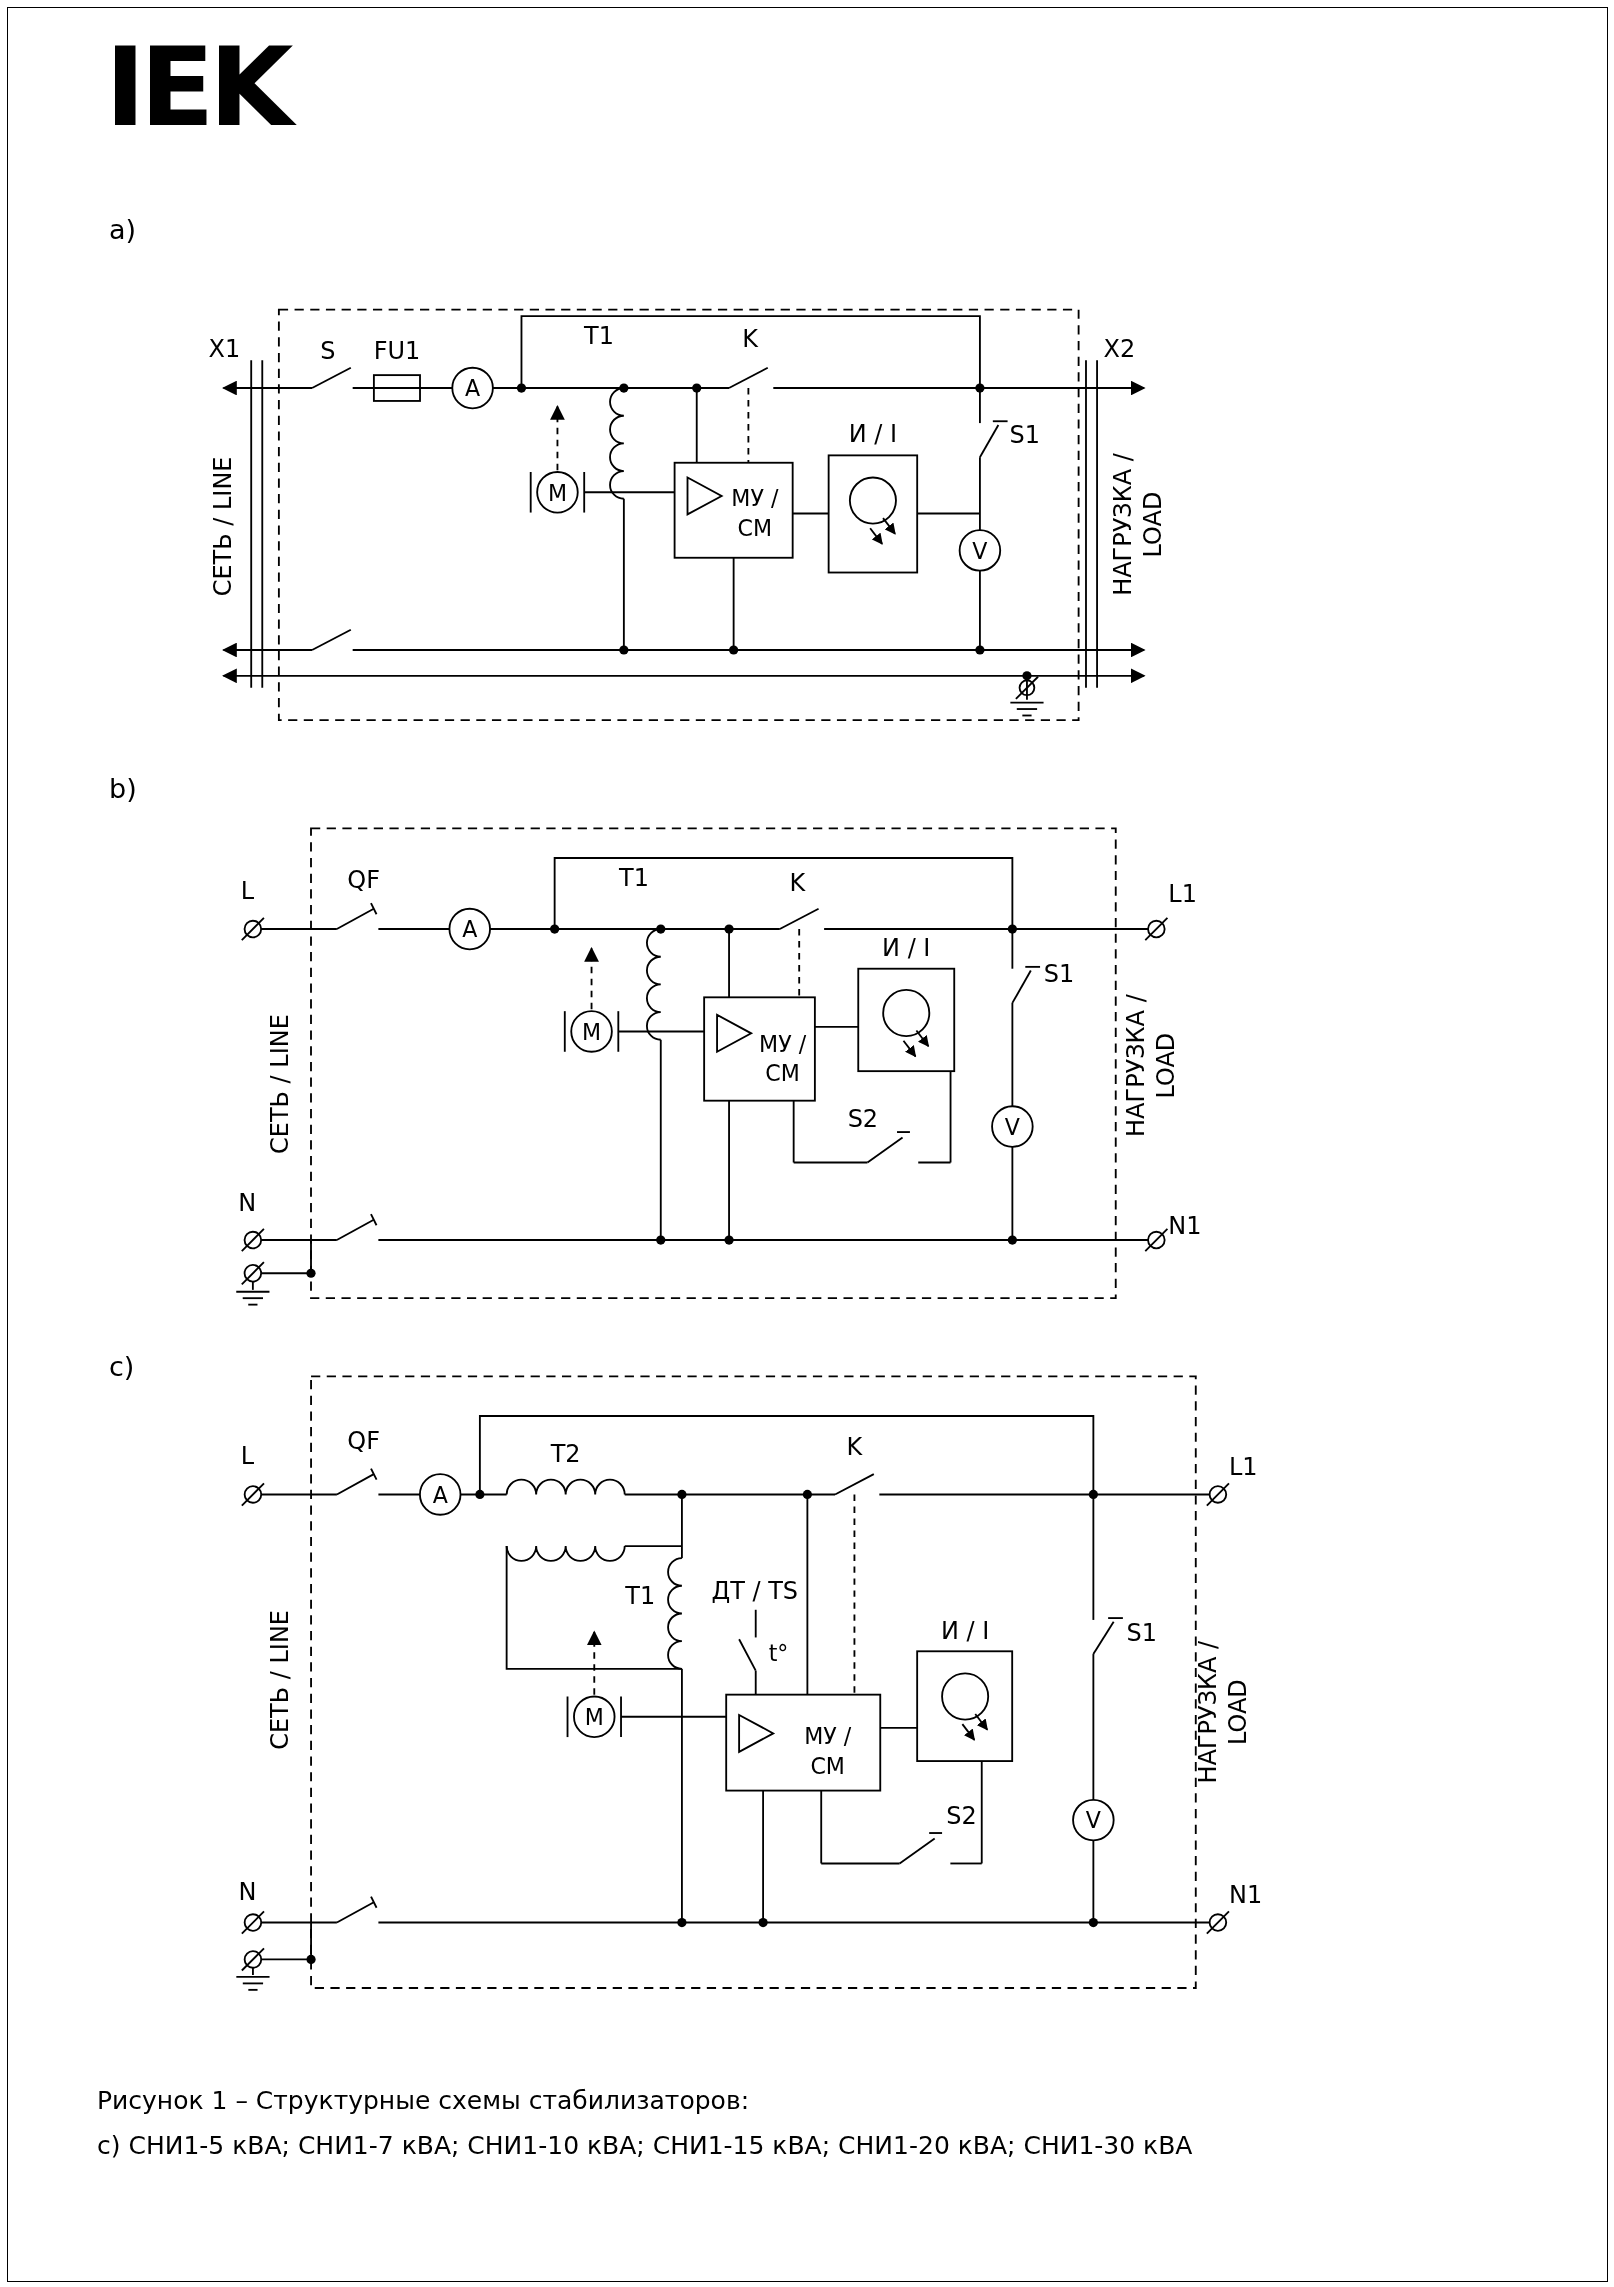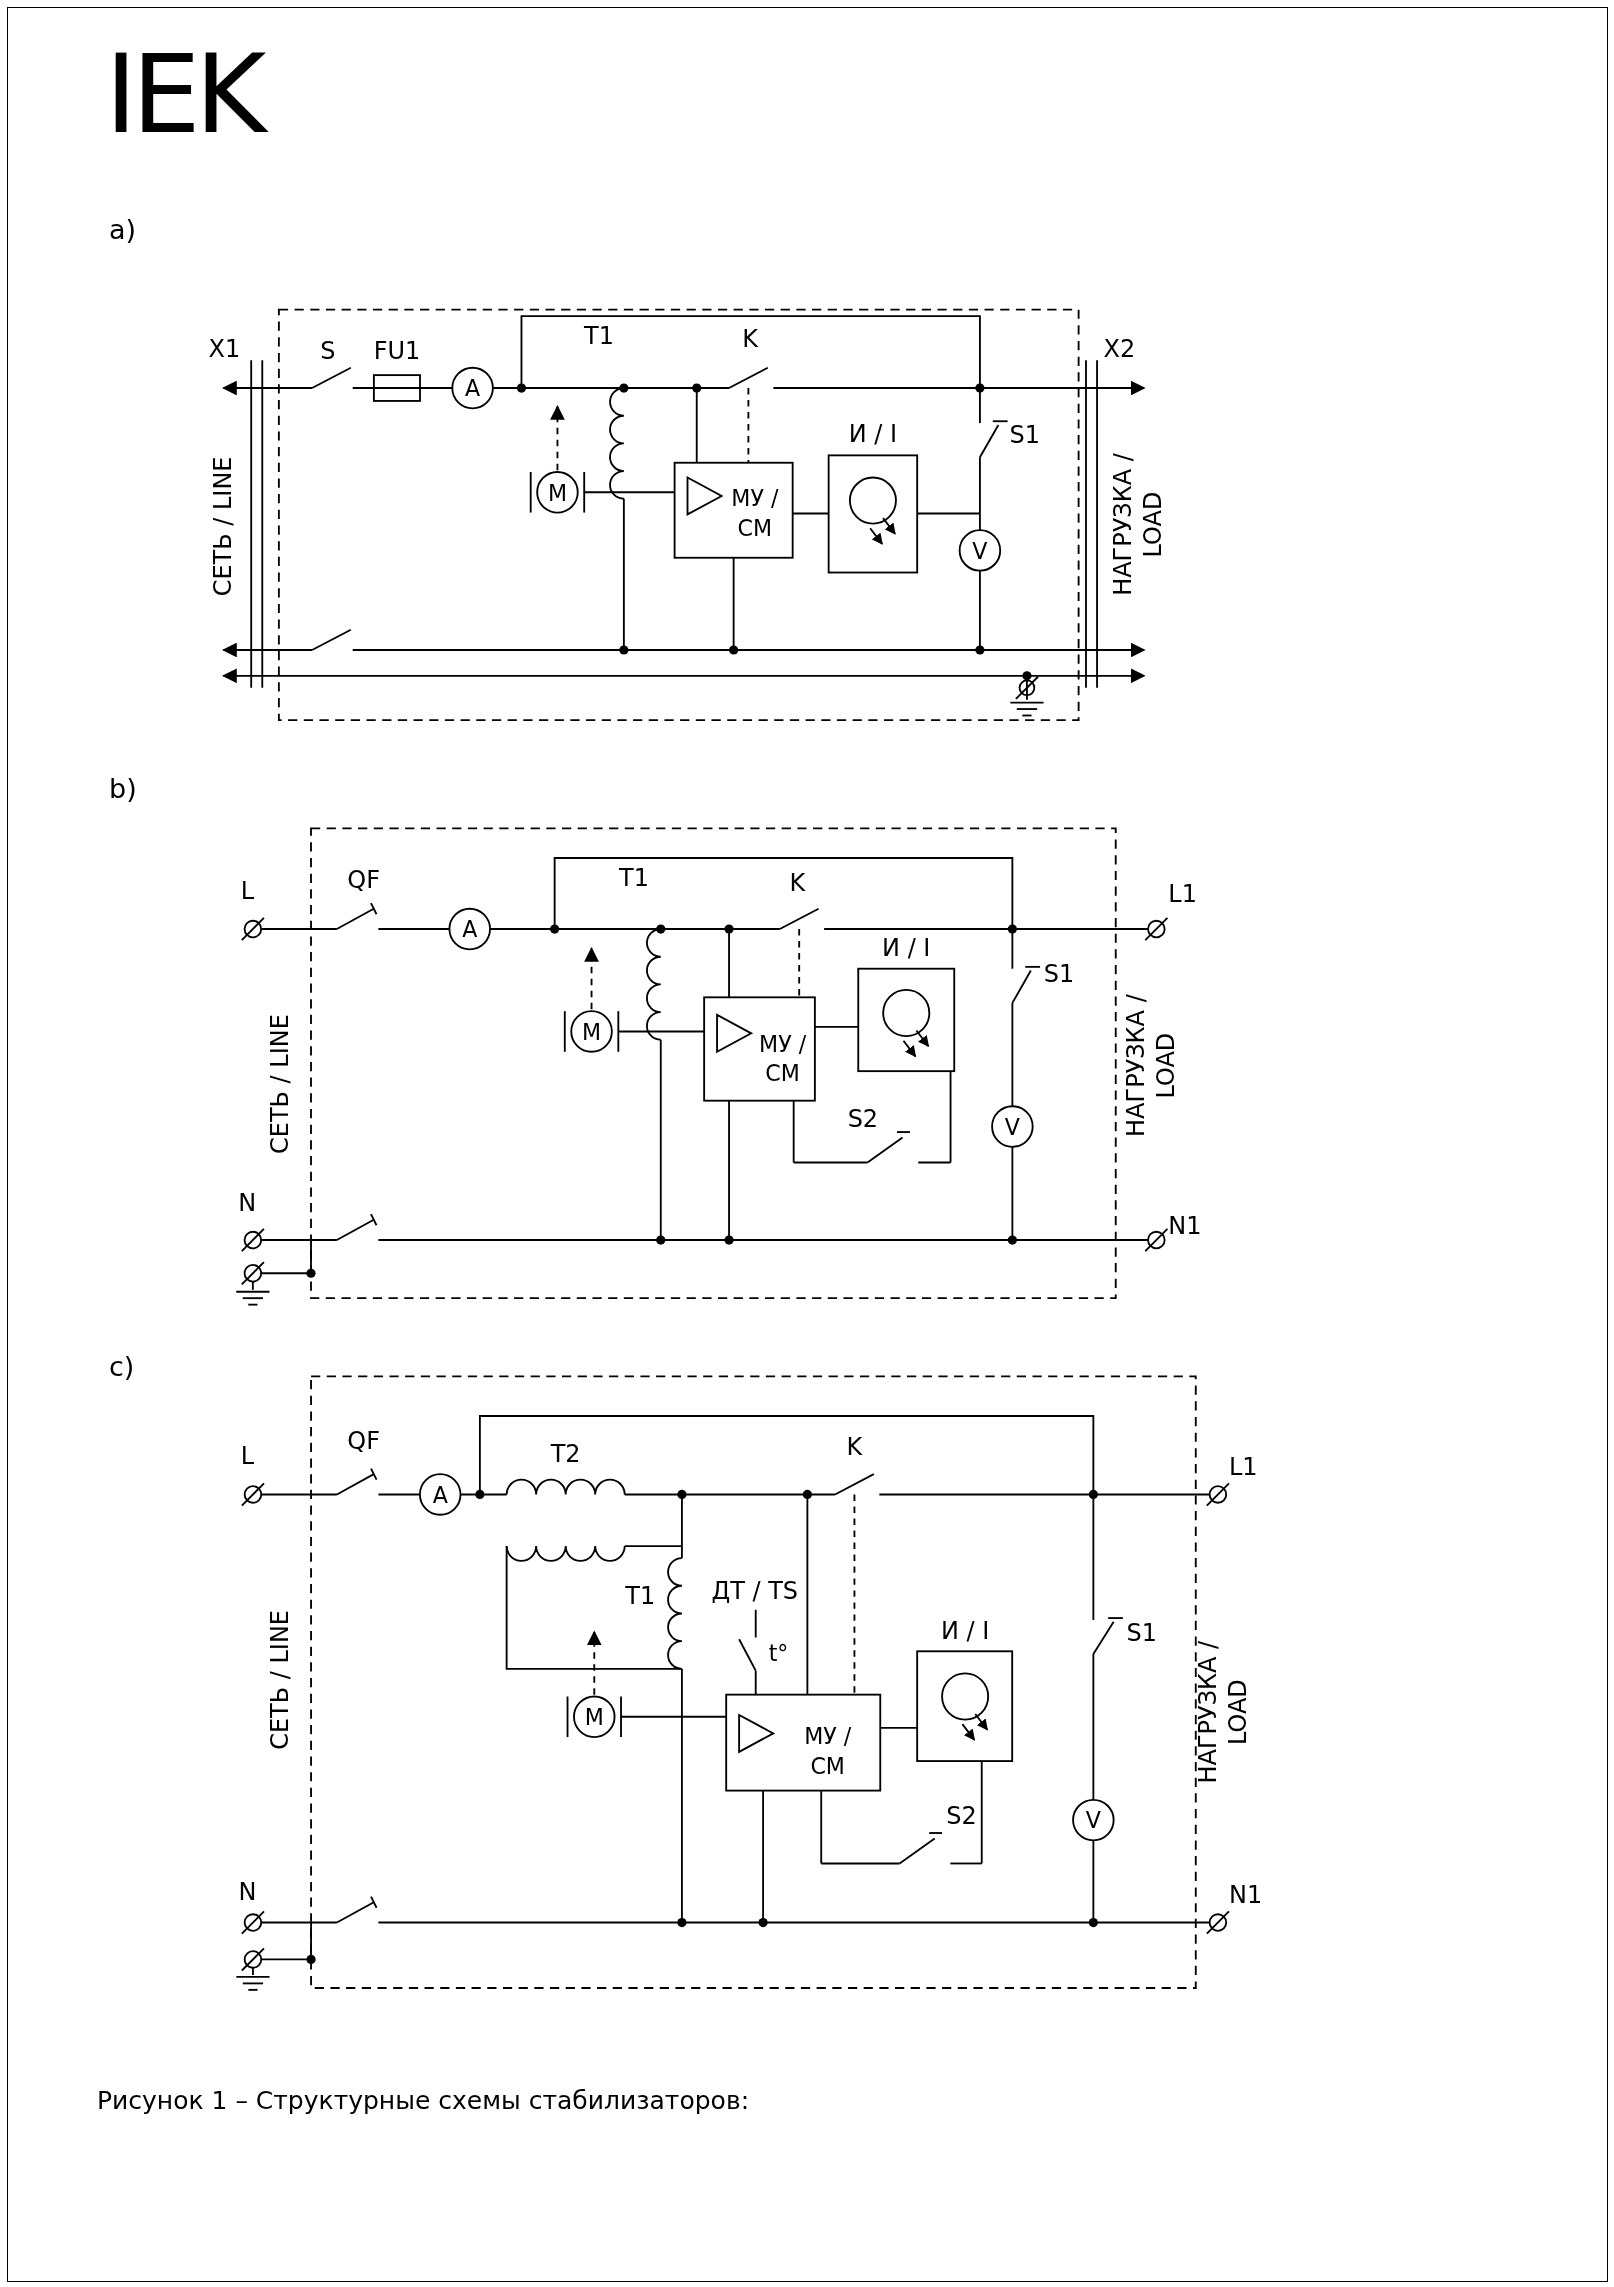--- a/index.html
+++ b/index.html
@@ -1,18 +1,18 @@
 <!DOCTYPE html>
 <html style="font-size:14.8px"><head>
 <meta charset="utf-8">
 <style>
   html,body{margin:0;padding:0;background:#d9d9d9}
   .sheet{position:relative;width:1614px;height:2288px;background:#ffffff;font-family:"DejaVu Sans",sans-serif;color:#000;overflow:hidden}
   .frame{position:absolute;left:6.5px;top:6.5px;right:6.5px;bottom:6.5px;border:1.8px solid #000;pointer-events:none}
-  .logo{position:absolute;left:105px;top:40px;font-size:109px;font-weight:normal;line-height:1;letter-spacing:-5.5px;color:#000}
+  .logo{position:absolute;left:105px;top:33px;font-size:109px;font-weight:bold;line-height:1;letter-spacing:-5.5px;color:#000}
   .fig-letter{position:absolute;left:109px;font-size:27px;color:#000}
   .diag{position:absolute;left:0;top:0}
   .caption{position:absolute;left:97px;top:2078px;font-size:25px;line-height:45px;color:#000}
   .caption div{white-space:pre}
   svg text{font-family:"DejaVu Sans",sans-serif;font-size:26px;fill:#000}
   svg .t24{font-size:24px}
   .w{stroke:#000;stroke-width:2;fill:none}
   .dash{stroke-dasharray:7 6}
   .bdash{stroke:#000;stroke-width:2;fill:none;stroke-dasharray:10 7}
   .dot{fill:#000;stroke:none}
@@ -421,15 +421,16 @@
     <text x="1185" y="511" text-anchor="middle" class="t24">V</text>
     <text x="268" y="589" text-anchor="middle">N</text>
     <text x="1332" y="592" text-anchor="start">N1</text>
     <text transform="translate(312,350) rotate(-90)" text-anchor="middle">СЕТЬ / LINE</text>
     <text transform="translate(1318,385) rotate(-90)" text-anchor="middle">НАГРУЗКА /</text>
     <text transform="translate(1350,385) rotate(-90)" text-anchor="middle">LOAD</text>
   </svg>
 
   <div class="caption">
     <div>Рисунок 1 – Структурные схемы стабилизаторов:</div>
+    <div>c) СНИ1-5 кВА; СНИ1-7 кВА; СНИ1-10 кВА; СНИ1-15 кВА; СНИ1-20 кВА; СНИ1-30 кВА</div>
   </div>
 </div>
 
 
 </body></html>

